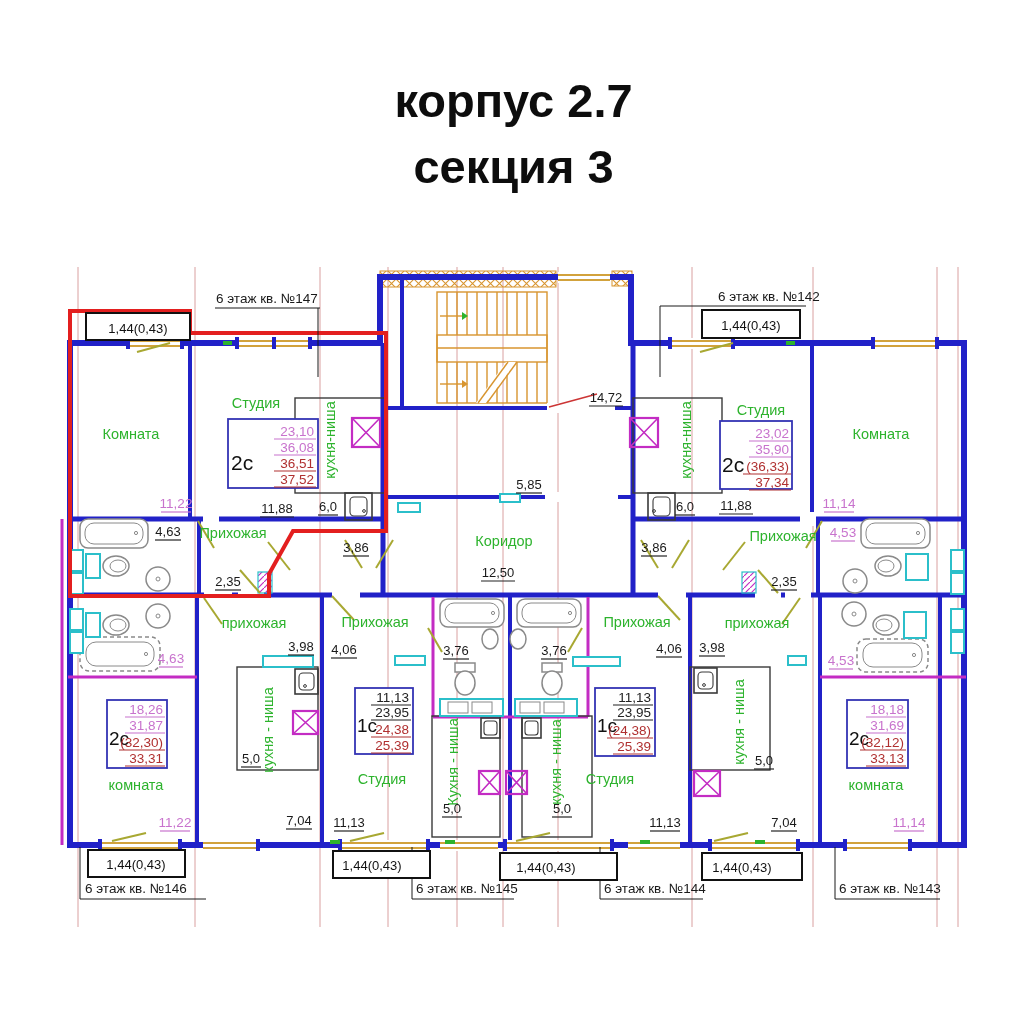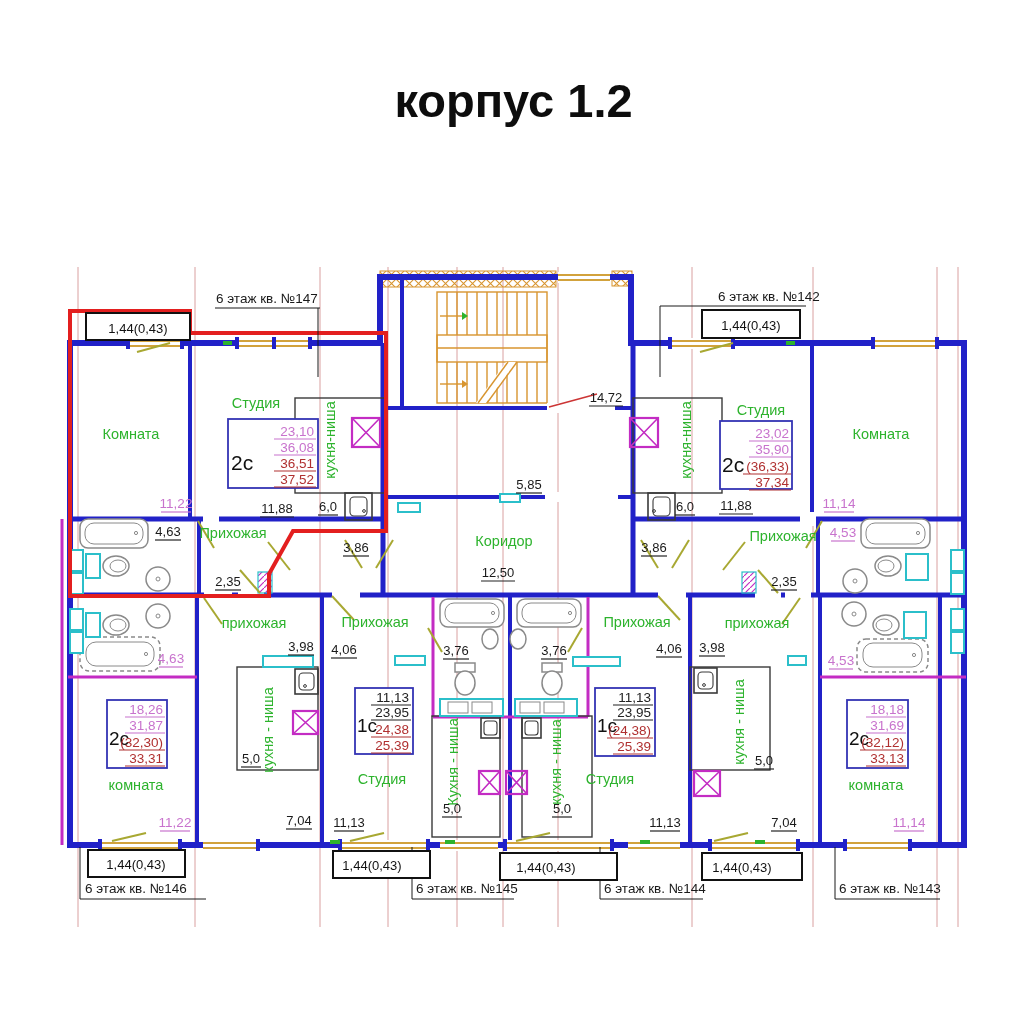--- a/index.html
+++ b/index.html
@@ -33,21 +33,22 @@
   .bbox{stroke:#111;stroke-width:2;fill:#fff;}
   .abox{stroke:#3434b4;stroke-width:1.8;fill:#fff;}
   .gap{fill:#fff;}
   .brk{fill:#2121c8;}
   .gdash{fill:#2db32d;}
 </style>
 </head>
 <body>
 
 <div class="title">
-  <div>корпус 1.2</div>
+  <div>корпус 2.7</div>
+  <div>секция 3</div>
 </div>
 
 <svg width="1027" height="1027" viewBox="0 0 1027 1027">
   <defs>
     <pattern id="hx" width="9" height="9" patternUnits="userSpaceOnUse">
       <path d="M0,9 L9,0 M0,0 L9,9" stroke="#d8952f" stroke-width="1.1" fill="none"></path>
     </pattern>
     <pattern id="hm" width="6" height="6" patternUnits="userSpaceOnUse">
       <path d="M0,6 L6,0" stroke="#c32cc3" stroke-width="1.2" fill="none"></path>
     </pattern>

